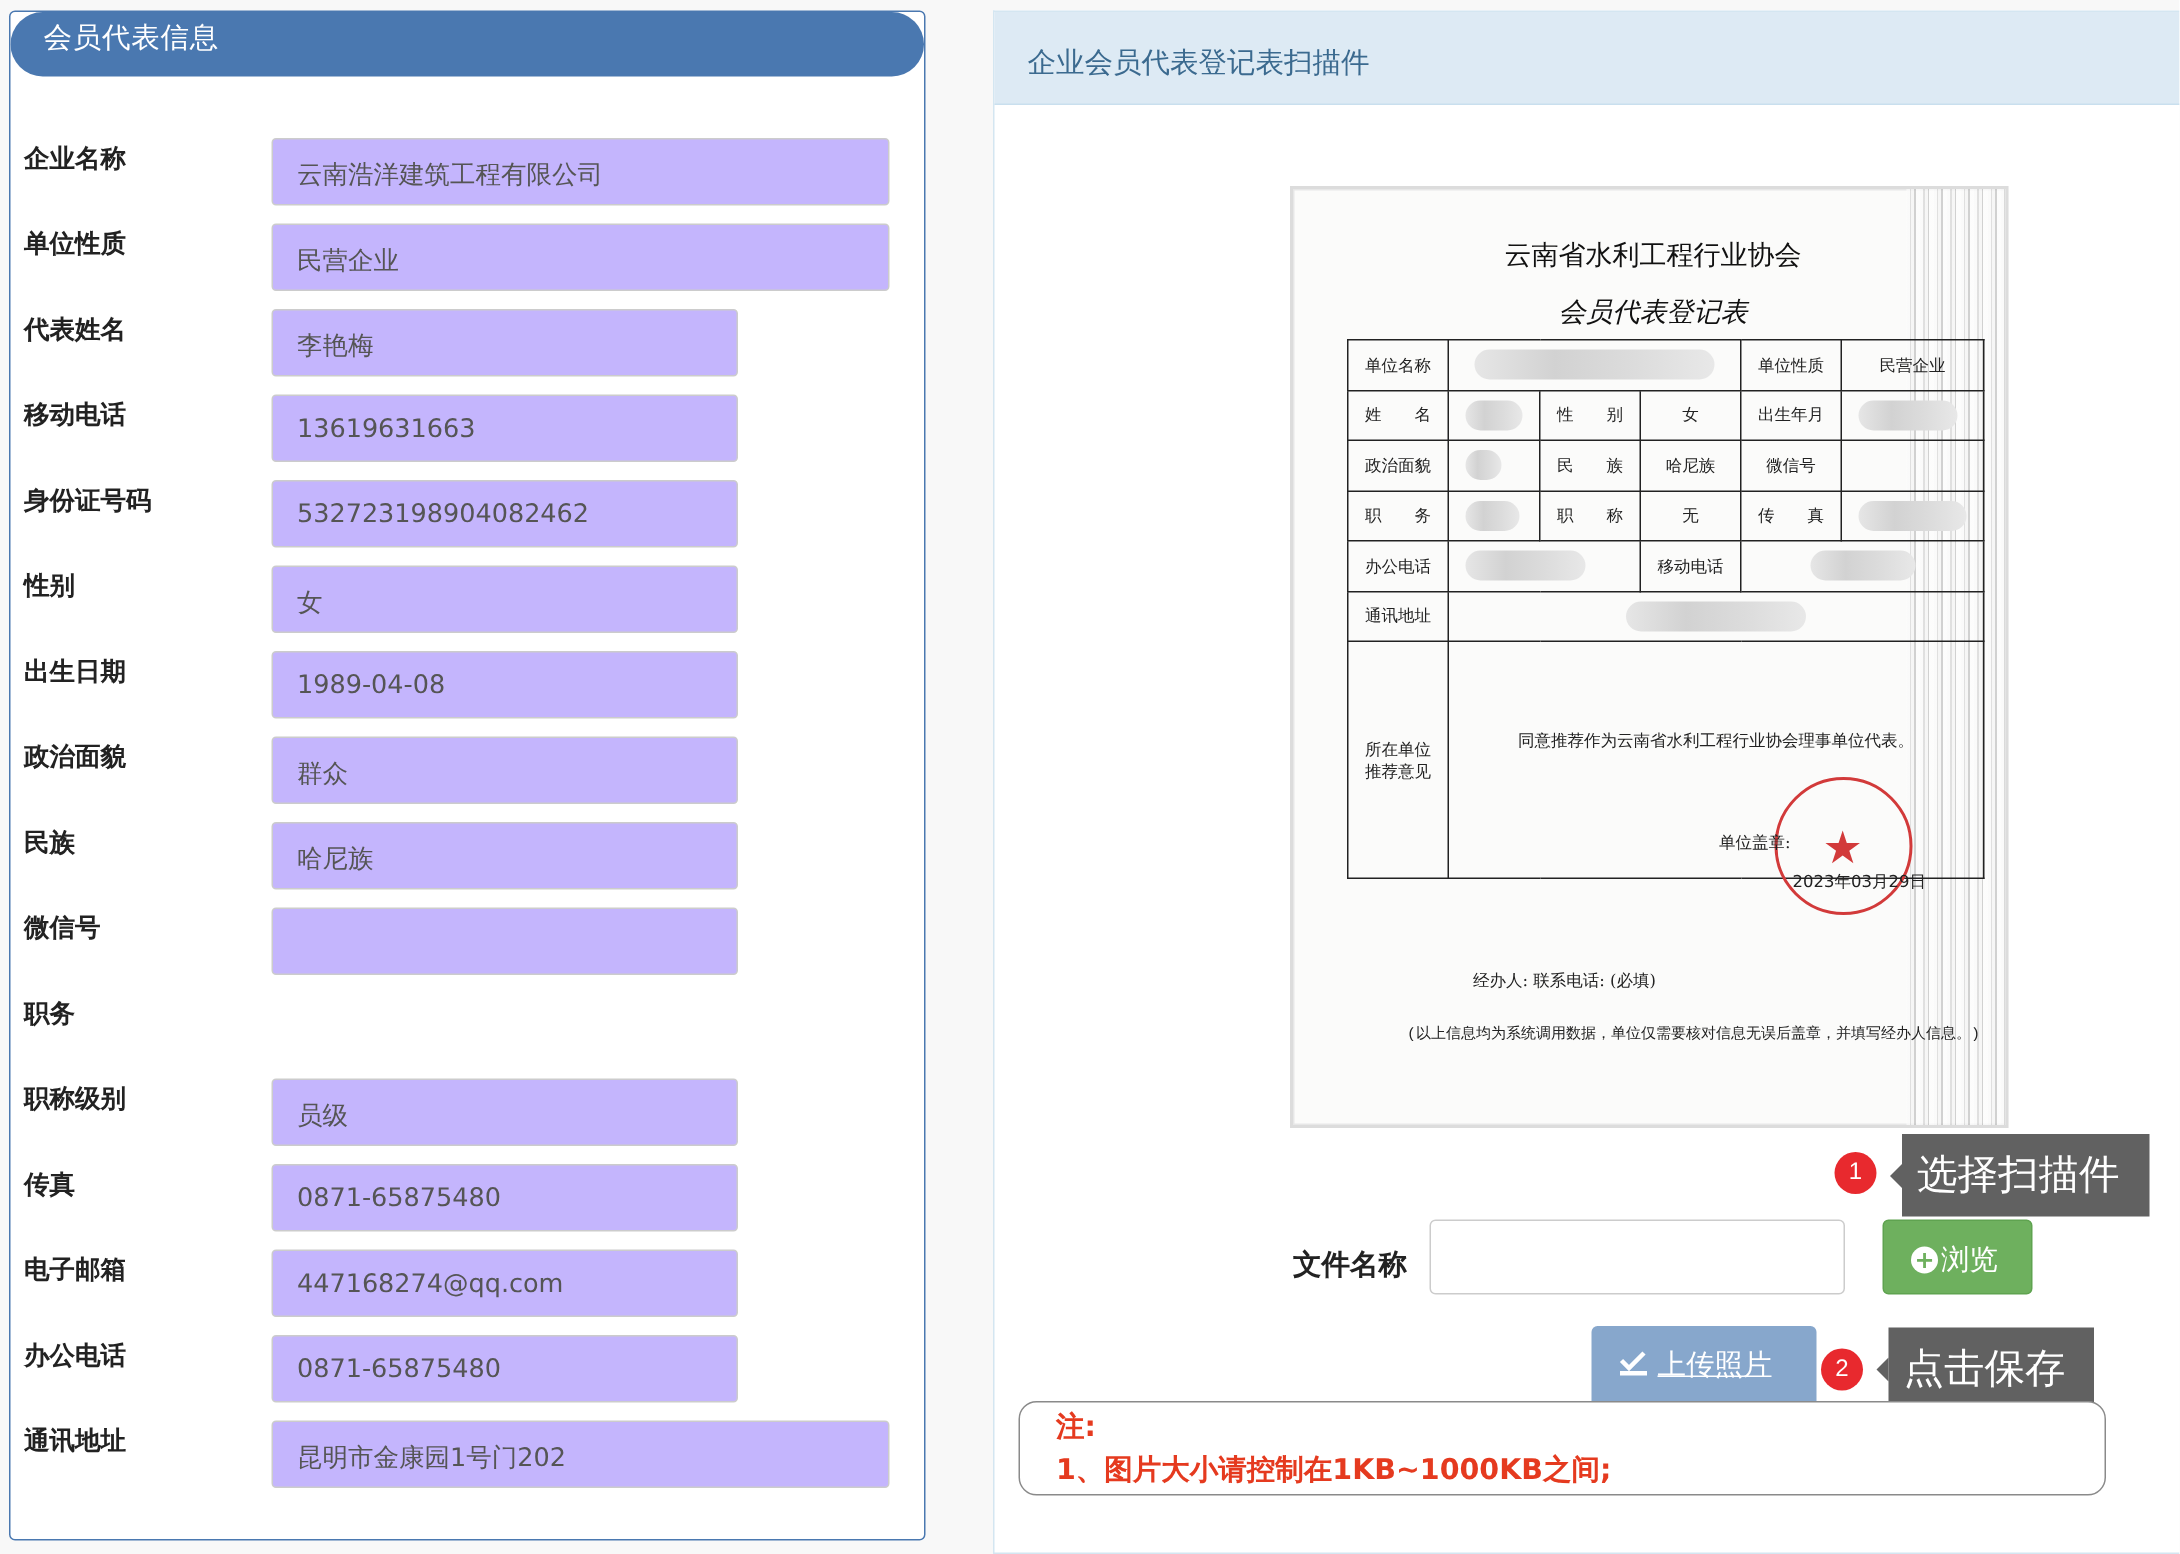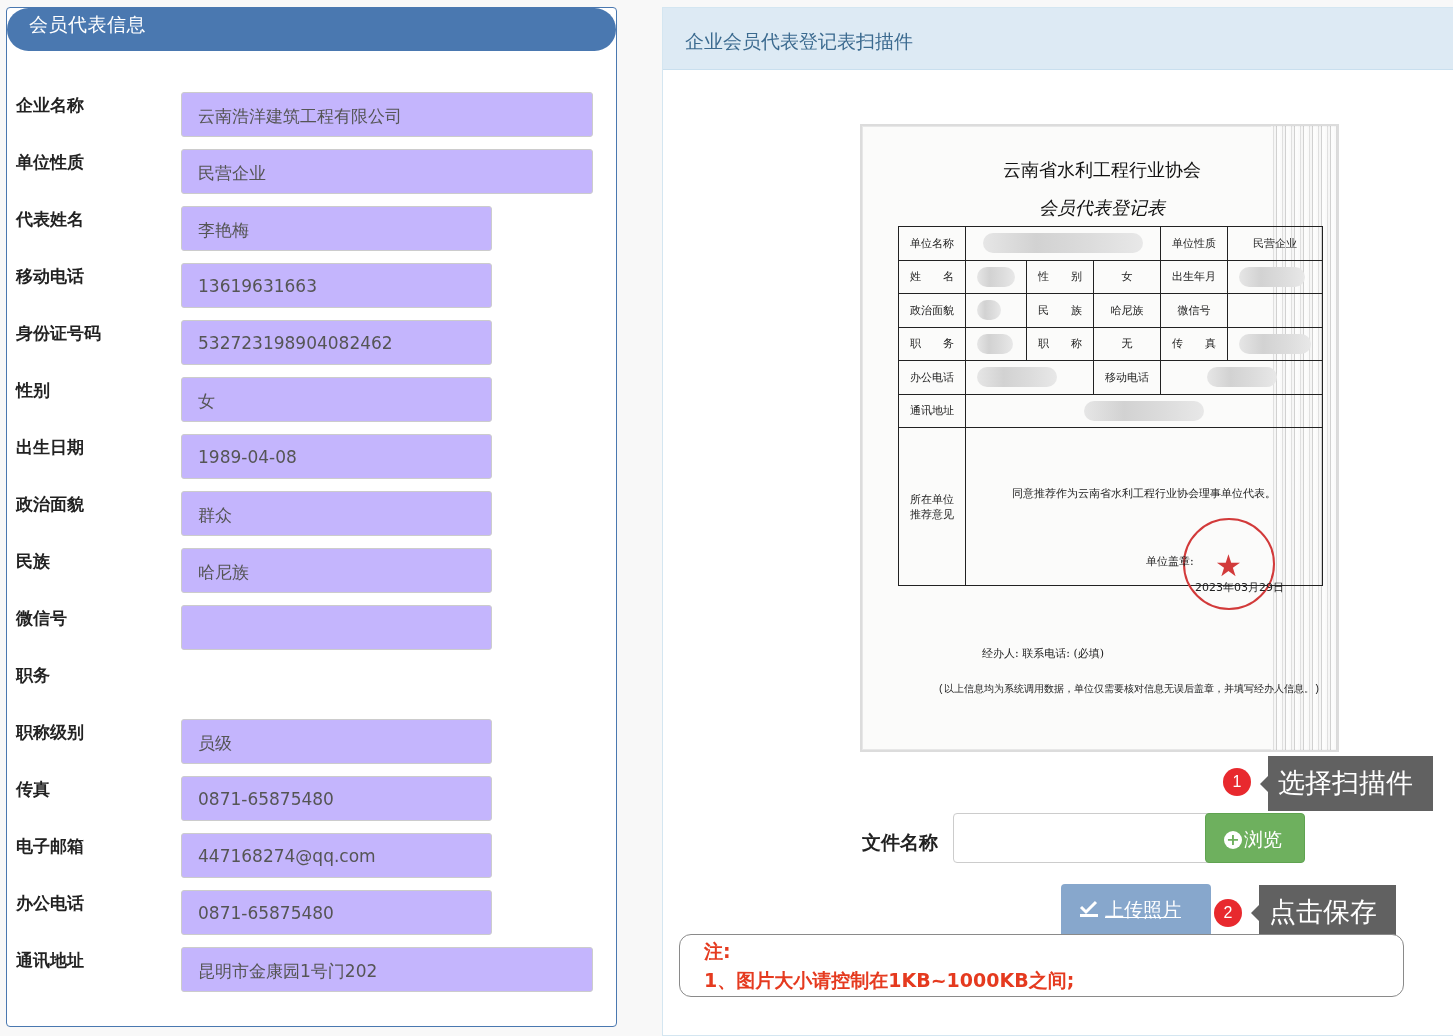--- a/index.html
+++ b/index.html
@@ -36,21 +36,21 @@
   .scan-handler { position: absolute; left: 120px; top: 520px; font-family: "DejaVu Serif", serif; font-size: 11px; color: #222; white-space: nowrap; }
   .scan-note { position: absolute; left: 76px; top: 556px; font-family: Liberation Mono, monospace; font-size: 10px; color: #222; white-space: nowrap; }
 
   
   .badge { position: absolute; width: 28px; height: 28px; background: #e8292e; color: #fff; border-radius: 50%; font-size: 16px; text-align: center; line-height: 28px; font-family: "Liberation Sans", sans-serif; }
   .tip { position: absolute; background: #616161; color: #fff; font-size: 27px; padding: 9px 10px 0 10px; }
   .tip::before { content: ""; position: absolute; left: -8px; top: 50%; margin-top: -8px; border-right: 8px solid #616161; border-top: 8px solid transparent; border-bottom: 8px solid transparent; }
 
   .file-label { position: absolute; left: 199px; top: 822px; font-size: 19px; font-weight: bold; color: #222; }
   .file-input { position: absolute; left: 290px; top: 805px; width: 277px; height: 50px; border: 1px solid #ccc; border-radius: 4px; background: #fff; }
-  .browse-btn { position: absolute; left: 542px; top: 805px; width: 100px; height: 50px; background: #6eb05e; border: 1px solid #5fa350; border-radius: 4px; color: #fff; font-size: 19px; padding: 13px 0 16px 18px; }
+  .browse-btn { position: absolute; left: 592px; top: 805px; width: 100px; height: 50px; background: #6eb05e; border: 1px solid #5fa350; border-radius: 4px; color: #fff; font-size: 19px; padding: 13px 0 16px 18px; }
   .plus-icon { display: inline-block; width: 18px; height: 18px; border-radius: 50%; background: #fff; color: #6eb05e; font-size: 16px; font-weight: bold; text-align: center; line-height: 18px; vertical-align: 1px; margin-right: 2px; }
   .upload-btn { position: absolute; left: 398px; top: 876px; width: 150px; height: 56px; background: #87a7cc; border-radius: 4px; color: #fff; font-size: 19px; padding: 13px 0 0 18px; text-decoration: underline; }
   .check-icon { display: inline-block; width: 20px; margin-right: 6px; vertical-align: -2px; }
 
   .note-box { position: absolute; left: 16px; top: 926px; width: 725px; height: 63px; border: 1px solid #8a8a8a; border-radius: 12px; background: #fff; color: #e53a1f; font-weight: bold; font-size: 19px; padding: 2px 0 0 24px; line-height: 29px; }
 </style>
 </head>
 <body>
 
 <div class="page">

